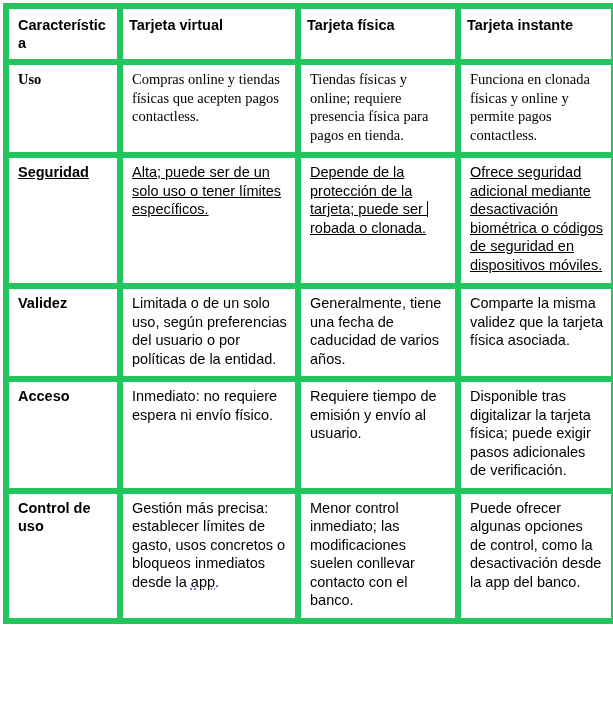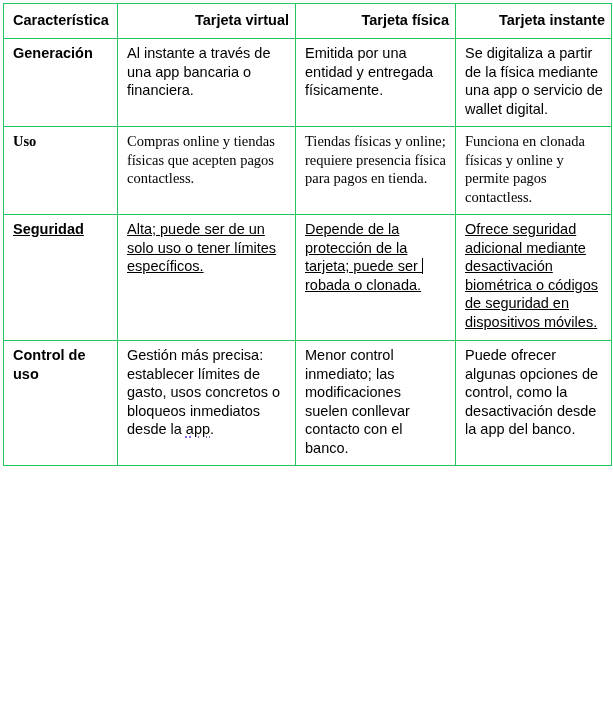--- a/index.html
+++ b/index.html
@@ -17,32 +17,32 @@
     }
     table.cmp {
       position: absolute;
       left: 3px;
       top: 3px;
       border-collapse: collapse;
       table-layout: fixed;
       width: 608px;
     }
     table.cmp td, table.cmp th {
-      border: 1px solid #22c55e;
+      border: 6px solid #22c55e;
       vertical-align: top;
       font-size: 14.5px;
       line-height: 18.5px;
       padding: 5px 8px 8px 9px;
       text-align: left;
       font-weight: normal;
       word-wrap: break-word;
     }
     table.cmp th {
       font-weight: bold;
-      text-align: right;
+      text-align: left;
       padding: 7px 6px 7px 6px;
       line-height: 18px;
     }
     table.cmp th.first {
       text-align: left;
       padding-left: 9px;
     }
     table.cmp td.label {
       font-weight: bold;
     }
@@ -84,38 +84,44 @@
   </colgroup>
   <thead>
     <tr class="r-head">
       <th class="first">Característica</th>
       <th>Tarjeta virtual</th>
       <th>Tarjeta física</th>
       <th>Tarjeta instante</th>
     </tr>
   </thead>
   <tbody>
-    <tr class="r1">
-      <td class="label">Generación</td>
-      <td>Al instante a través de una app bancaria o financiera.</td>
-      <td>Emitida por una entidad y entregada físicamente.</td>
-      <td>Se digitaliza a partir de la física mediante una app o servicio de wallet digital.</td>
-    </tr>
     <tr class="r2">
       <td class="label">Uso</td>
       <td>Compras online y tiendas físicas que acepten pagos contactless.</td>
       <td>Tiendas físicas y online; requiere presencia física para pagos en tienda.</td>
       <td>Funciona en clonada físicas y online y permite pagos contactless.</td>
     </tr>
     <tr class="r3">
       <td class="label">Seguridad</td>
       <td>Alta; puede ser de un solo uso o tener límites específicos.</td>
       <td><span>Depende de la protección de la tarjeta; puede ser </span><span class="caret"></span><span>robada o clonada.</span></td>
       <td>Ofrece seguridad adicional mediante desactivación biométrica o códigos de seguridad en dispositivos móviles.</td>
     </tr>
+    <tr class="r4">
+      <td class="label">Validez</td>
+      <td>Limitada o de un solo uso, según preferencias del usuario o por políticas de la entidad.</td>
+      <td>Generalmente, tiene una fecha de caducidad de varios años.</td>
+      <td>Comparte la misma validez que la tarjeta física asociada.</td>
+    </tr>
+    <tr class="r5">
+      <td class="label">Acceso</td>
+      <td>Inmediato: no requiere espera ni envío físico.</td>
+      <td>Requiere tiempo de emisión y envío al usuario.</td>
+      <td>Disponible tras digitalizar la tarjeta física; puede exigir pasos adicionales de verificación.</td>
+    </tr>
     <tr class="r6">
       <td class="label">Control de uso</td>
       <td><span>Gestión más precisa: establecer límites de gasto, usos concretos o bloqueos inmediatos desde la </span><span class="spell">app</span><span>.</span></td>
       <td>Menor control inmediato; las modificaciones suelen conllevar contacto con el banco.</td>
       <td>Puede ofrecer algunas opciones de control, como la desactivación desde la app del banco.</td>
     </tr>
   </tbody>
 </table>
 
 </body></html>

